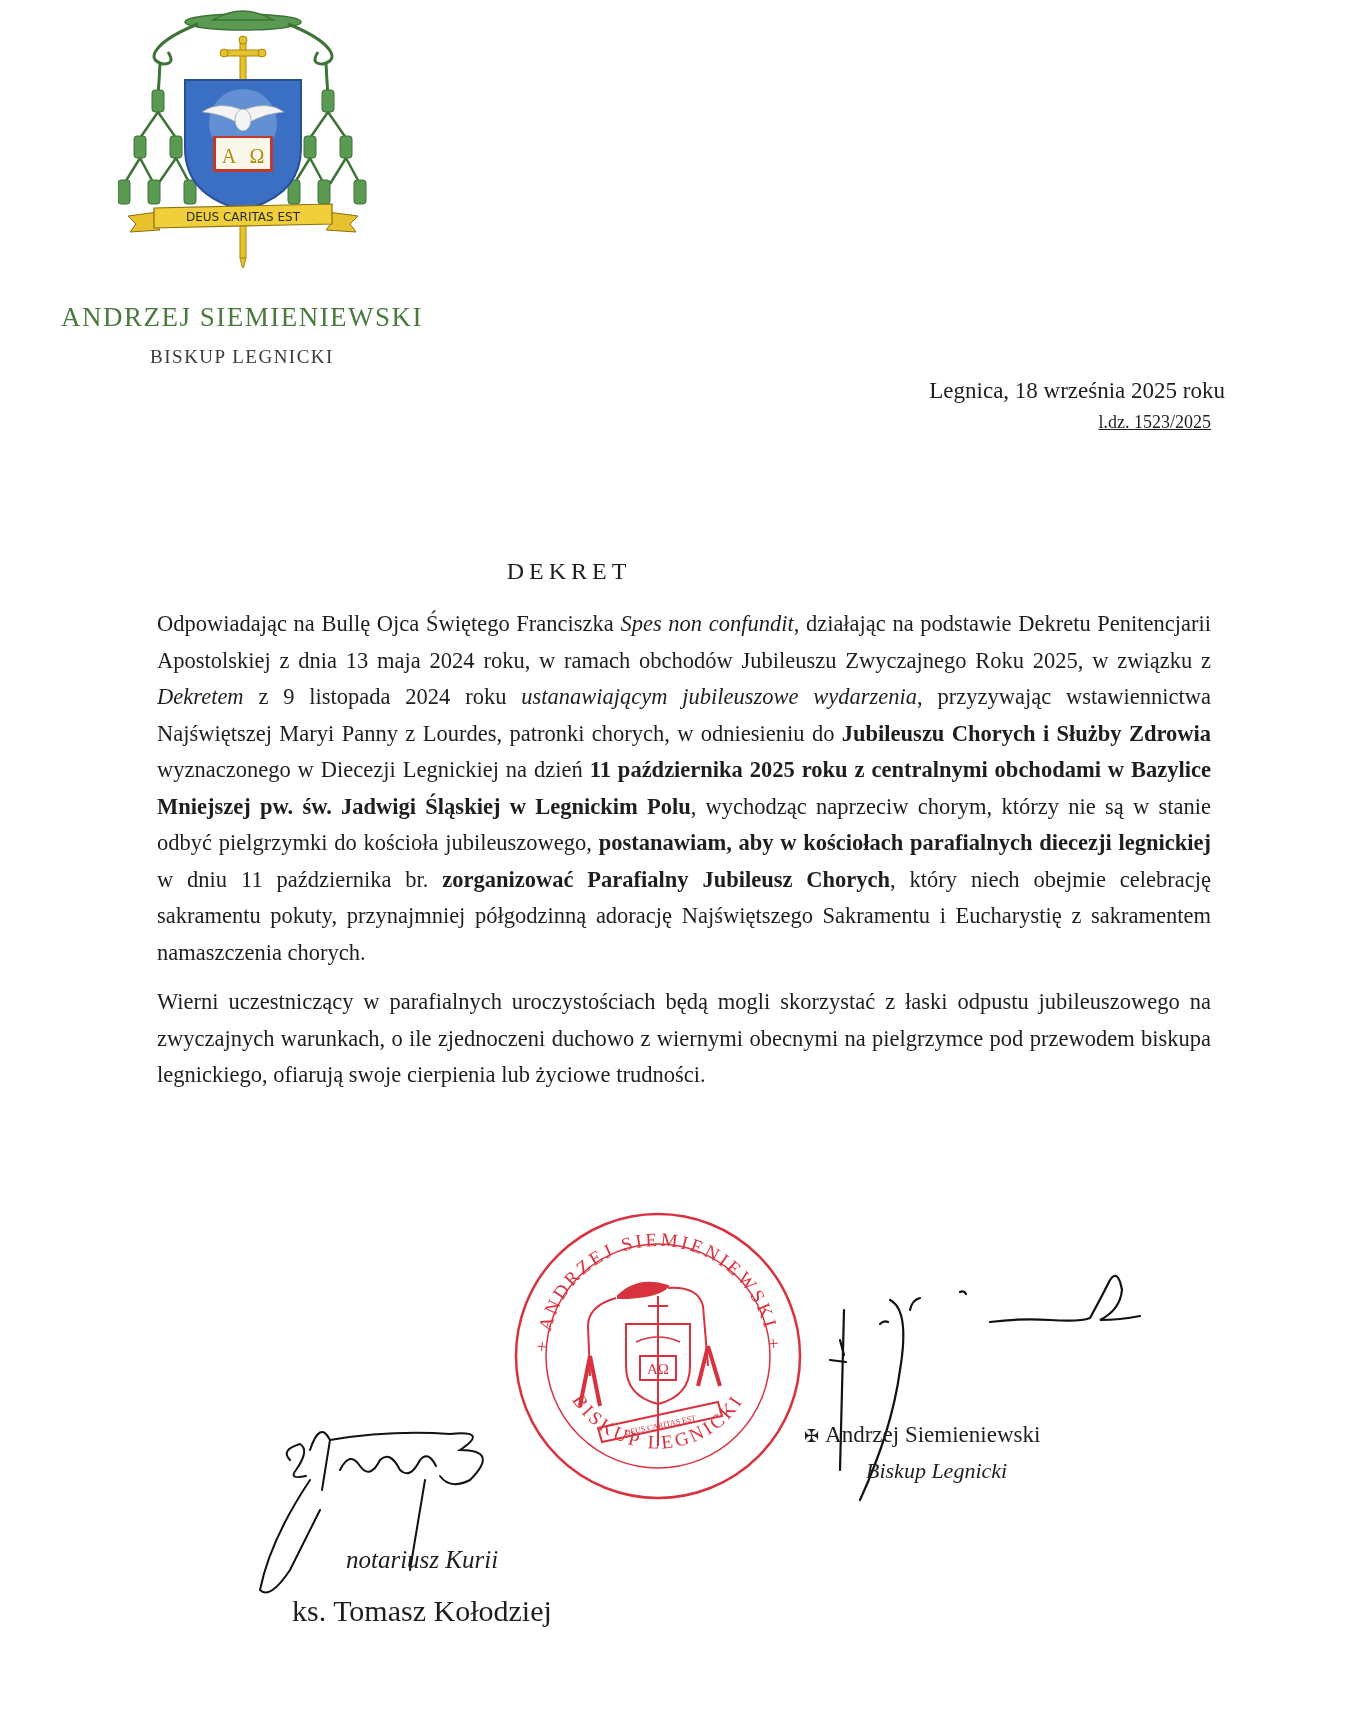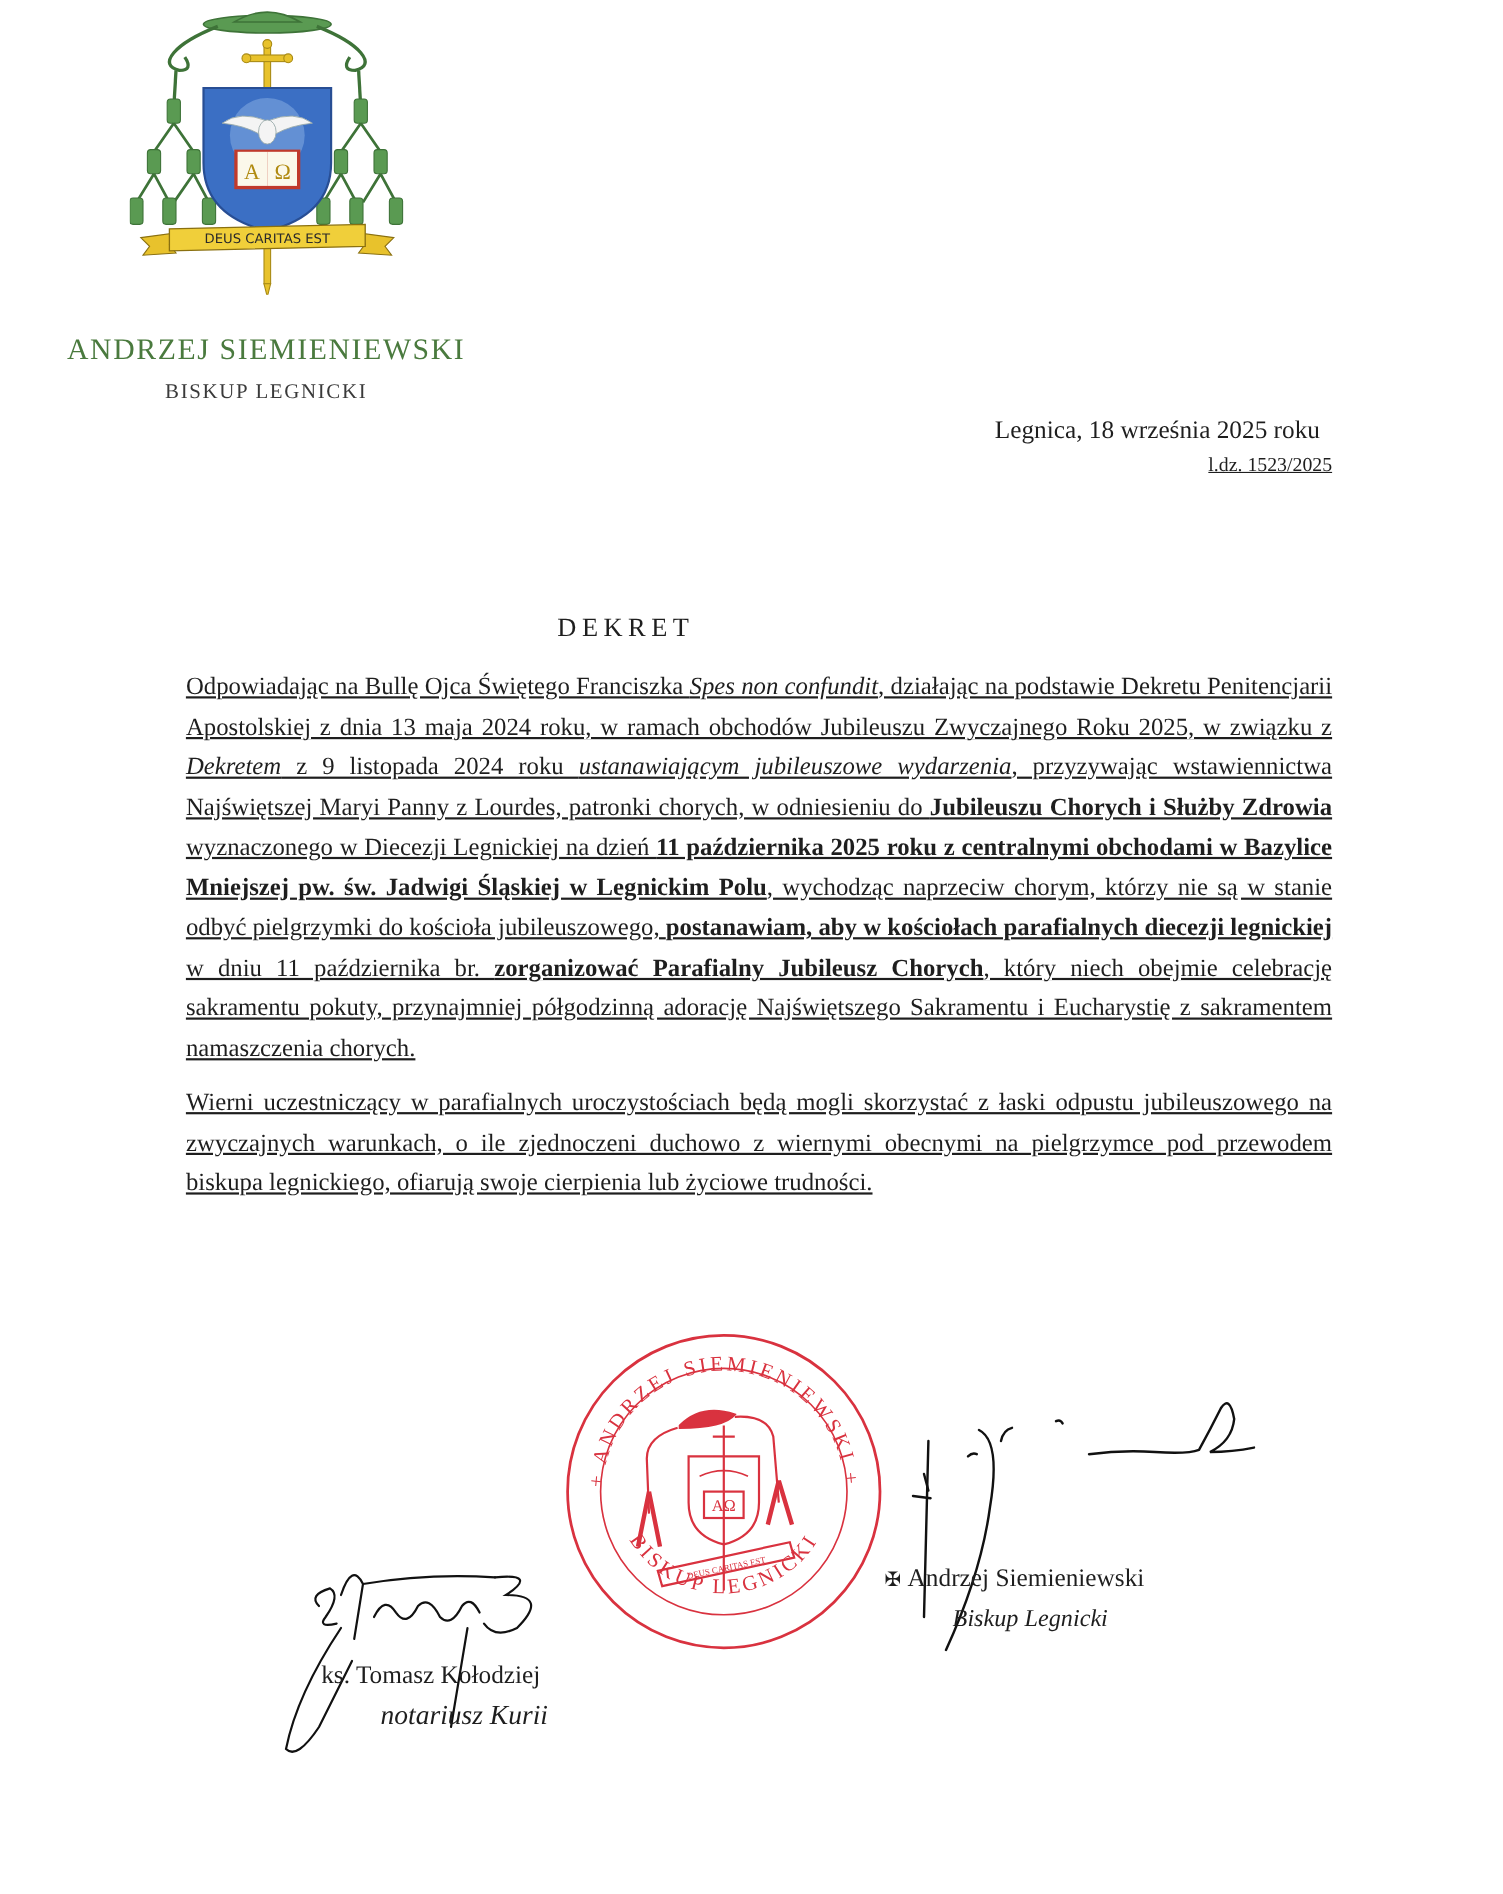--- a/index.html
+++ b/index.html
@@ -3,36 +3,36 @@
 <meta charset="utf-8">
 <style>
   html, body { margin:0; padding:0; background:#ffffff; }
   body { width:1366px; height:1722px; position:relative; overflow:hidden;
          font-family:"Liberation Serif","DejaVu Serif",serif; color:#1e1e1e; }
   .crest { position:absolute; left:118px; top:8px; width:250px; height:260px; }
   .bishop-name { position:absolute; left:44px; top:302px; width:396px; text-align:center;
          font-size:27px; letter-spacing:1.5px; color:#4a7a3e; }
   .bishop-title { position:absolute; left:44px; top:346px; width:396px; text-align:center;
          font-size:19px; letter-spacing:1.5px; color:#3a3a3a; }
-  .place-date { position:absolute; right:166px; top:378px; font-size:23px; text-align:left;margin-left:44px; }
+  .place-date { position:absolute; right:141px; top:378px; font-size:23px; text-align:left;margin-left:44px; }
   .ref-no { position:absolute; right:155px; top:412px; font-size:18px; text-align:left;text-decoration:underline; }
   .doc-title { position:absolute; left:0; width:1138px; top:558px; text-align:center;
          font-size:24px; letter-spacing:5px; }
   .body { position:absolute; left:153px; width:1058px; top:606px; font-size:22.5px;
          line-height:36.5px; text-align:justify; }
-  .body p { margin:0 0 13px 16px;text-decoration:underline; }
+  .body p { margin:0 0 13px 4px; }
   .body b { font-weight:bold; }
   .body i { font-style:italic; }
   .stamp { position:absolute; left:508px; top:1206px; width:300px; height:300px; }
   .sig-bishop-ink { position:absolute; left:800px; top:1270px; width:400px; height:240px; }
   .sig-notary-ink { position:absolute; left:250px; top:1420px; width:300px; height:190px; }
   .bishop-sign-name { position:absolute; left:804px; top:1422px; font-size:23px; }
   .bishop-sign-name .cross { font-size:18px; margin-right:6px; }
   .bishop-sign-title { position:absolute; left:866px; top:1458px; font-size:22px; font-style:italic; }
-  .notary-name { position:absolute; left:292px; top:1510px; font-size:23px; }
+  .notary-name { position:absolute; left:292px; top:1594px; font-size:30px; }
   .notary-title { position:absolute; left:346px; top:1546px; font-size:25px; font-style:italic; }
 </style>
 </head>
 <body>
 
 <svg class="crest" viewBox="0 0 250 260">
 
   <ellipse cx="125" cy="14" rx="58" ry="8" fill="#5a9a52" stroke="#3e7338" stroke-width="1.5"></ellipse>
   <path d="M95 12 Q125 -6 155 12 Z" fill="#5a9a52" stroke="#3e7338" stroke-width="1.5"></path>
 

